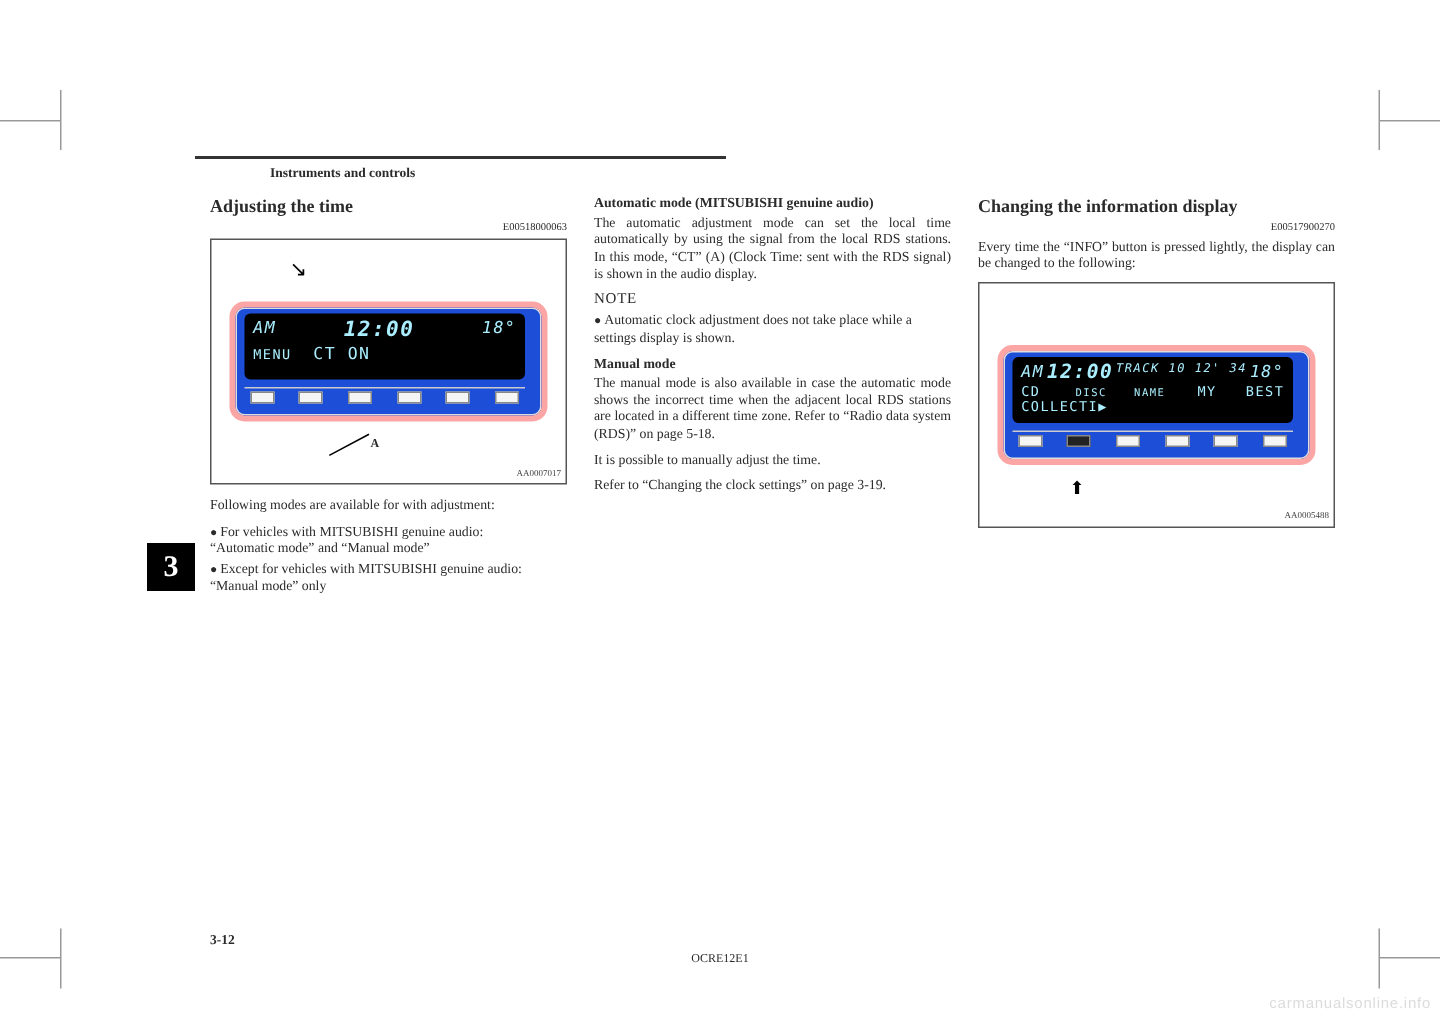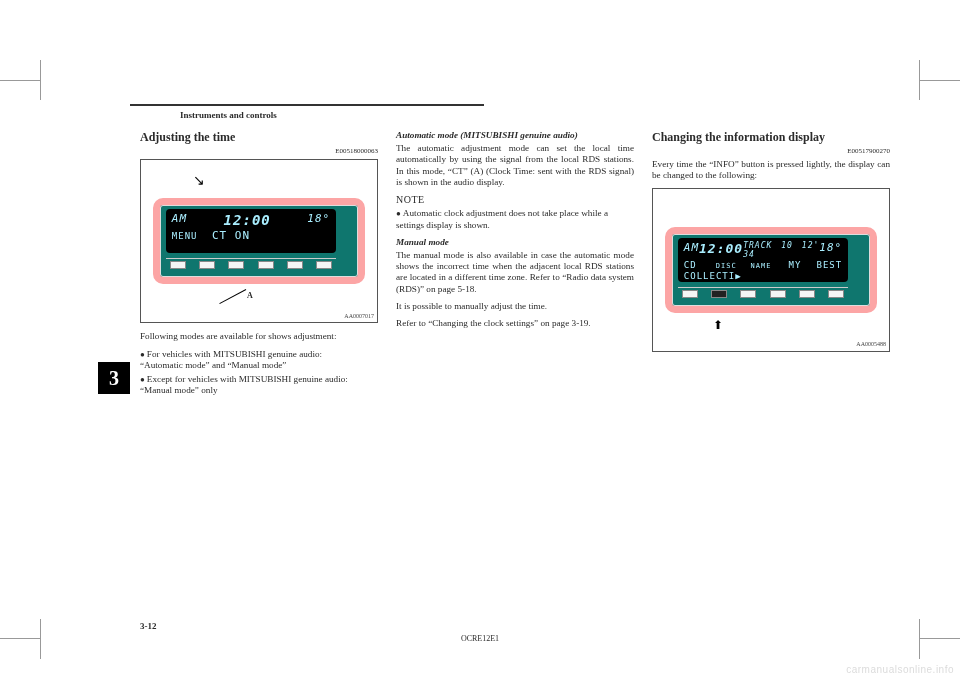--- a/index.html
+++ b/index.html
@@ -96,24 +96,24 @@
   }
   .illus-id {
     position: absolute;
     right: 3px;
     bottom: 2px;
     font-size: 6px;
     color: #444;
   }
   .radio {
     width: 90%;
-    border: 7px solid #fca5a5;
+    border: 4px solid #fca5a5;
     border-radius: 10px;
-    background: #0f766e;
-    padding: 4px 22px 6px 6px;
+    background: #1d4ed8;
+    padding: 4px 11px 6px 6px;
     box-shadow: 0 0 0 1px #ddd inset;
   }
   .radio-screen {
     background: #000;
     color: #aef;
     height: 44px;
     border-radius: 4px;
     padding: 3px 6px;
     font-family: monospace;
     font-size: 9px;
@@ -173,21 +173,20 @@
   ul { list-style: none; margin-bottom: 6px; }
   ul li::before { content: "● "; font-size: 8px; }
   ul li { margin-bottom: 3px; text-align: left; }
   .note-hd {
     font-size: 10px;
     font-weight: normal;
     margin: 6px 0 2px 0;
     letter-spacing: 0.5px;
   }
   .italic-hd {
-    font-style: italic;
     font-weight: bold;
     font-size: 9.2px;
     margin-bottom: 2px;
     text-align: left;
   }
   .note-list li::before { content: "● "; }
   .page-num {
     position: absolute;
     left: 80px;
     bottom: 28px;
@@ -257,21 +256,21 @@
               <span></span>
               <span></span>
               <span></span>
           </div>
         </div>
         <div class="leader"></div>
         <div class="label-a">A</div>
         <div class="illus-id">AA0007017</div>
       </div>
 
-      <p style="text-align:left">Following modes are available for shows adjustment:</p>
+      <p style="text-align:left">Following modes are available for with adjustment:</p>
       <ul>
         <li>
           <span>For vehicles with MITSUBISHI genuine audio:</span><br>
           <span>“Automatic mode” and “Manual mode”</span>
         </li>
         <li>
           <span>Except for vehicles with MITSUBISHI genuine audio:</span><br>
           <span>“Manual mode” only</span>
         </li>
       </ul>

